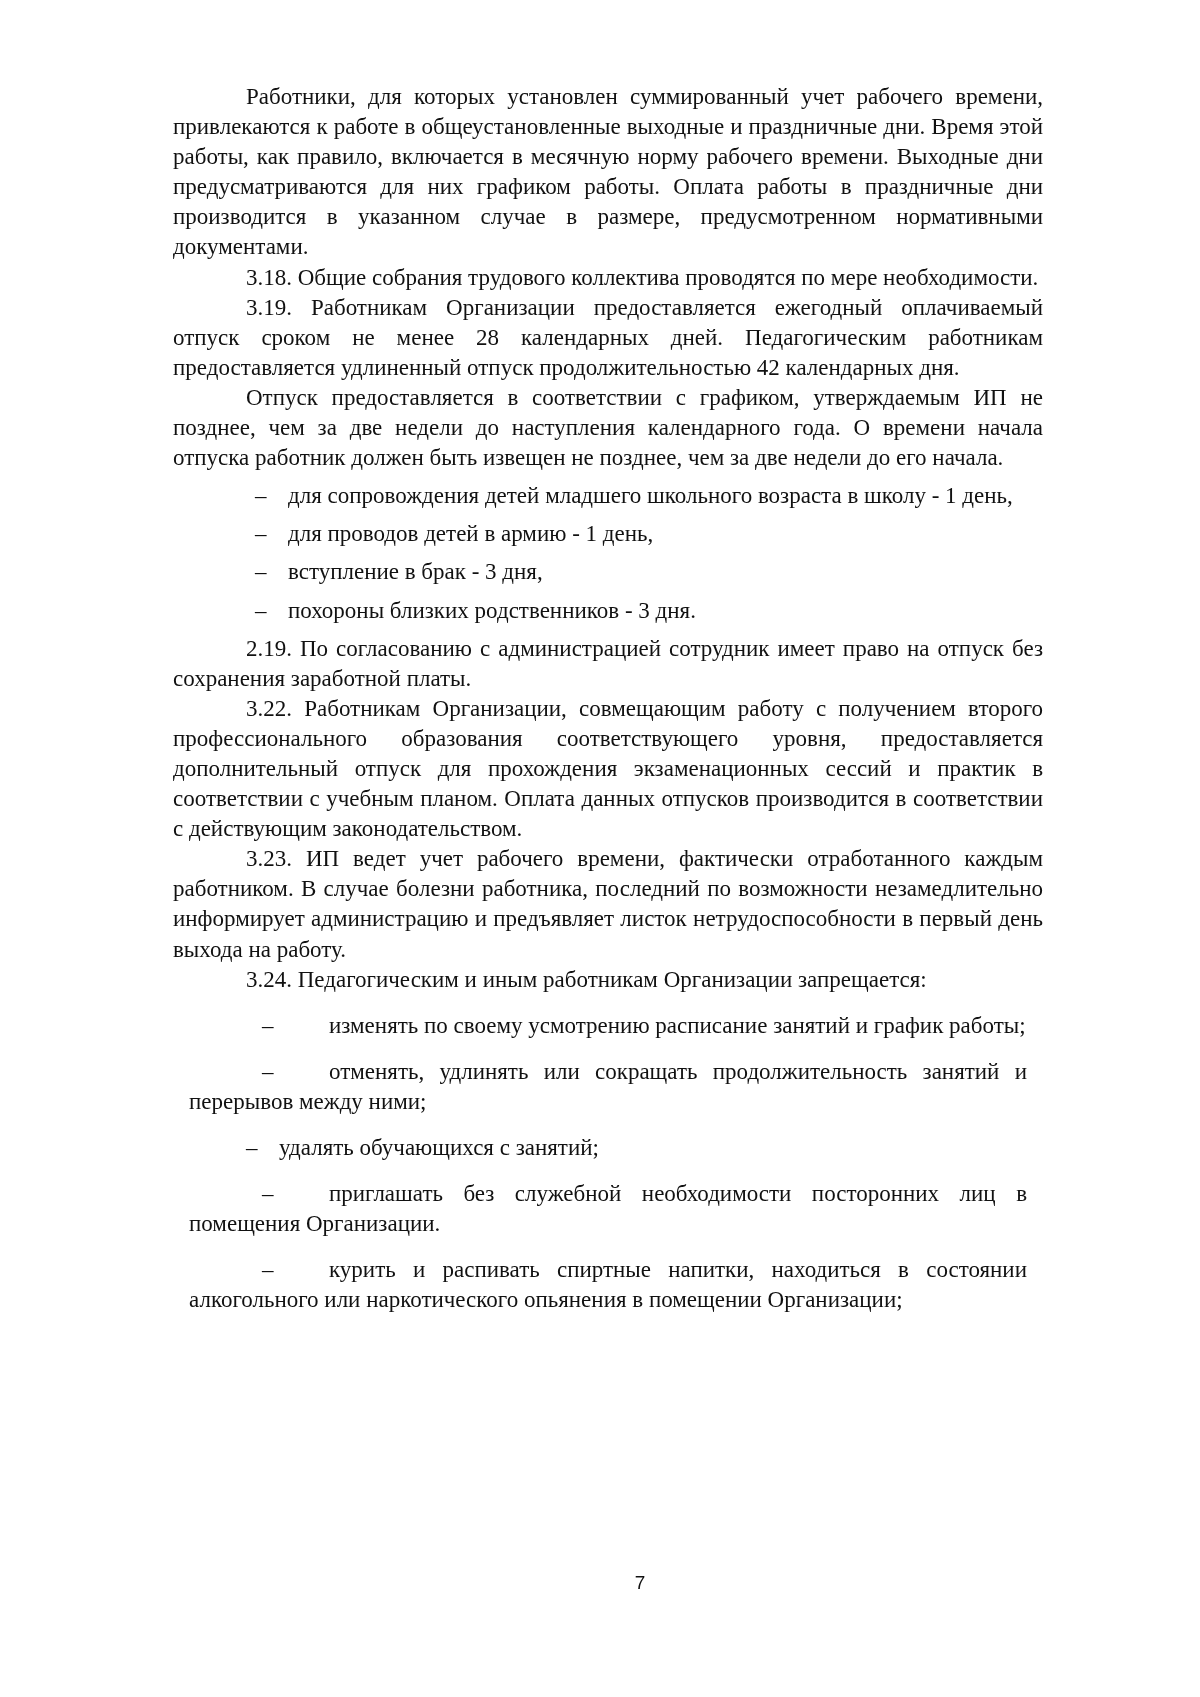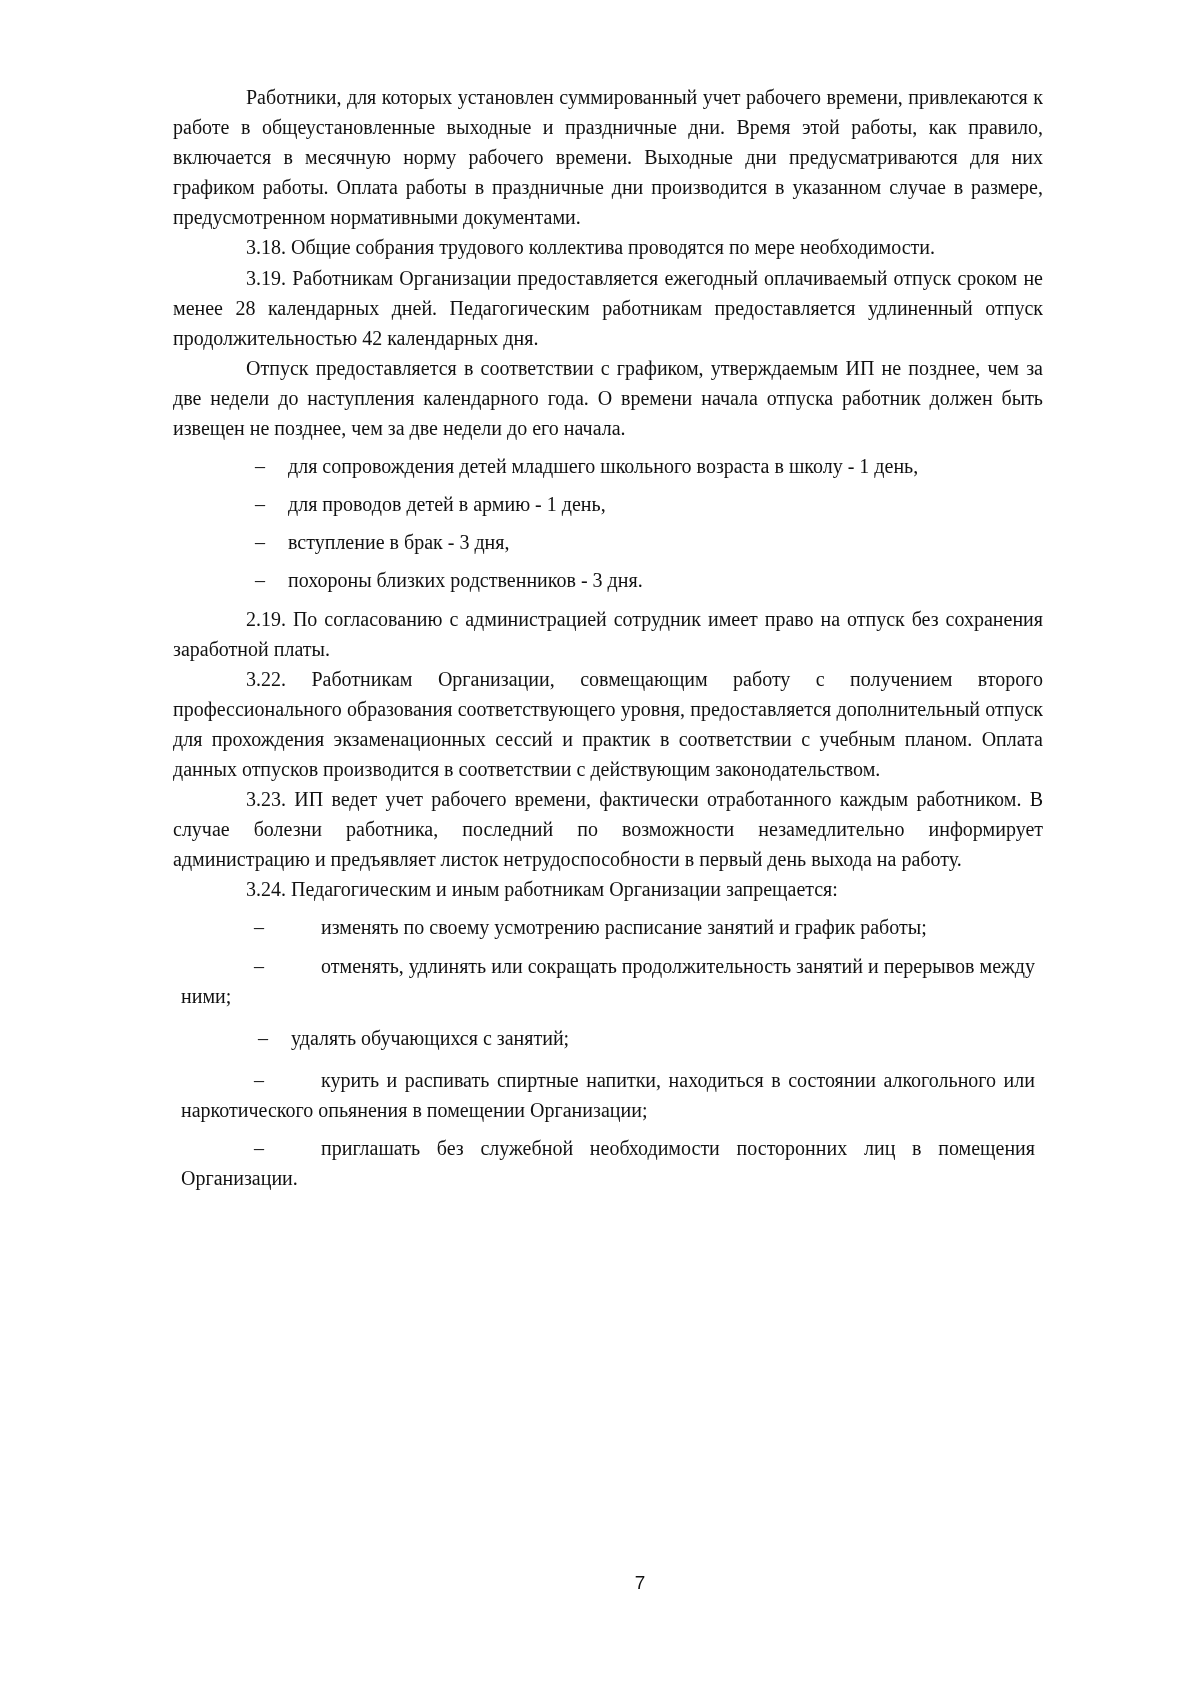--- a/index.html
+++ b/index.html
@@ -3,43 +3,43 @@
   <meta charset="utf-8">
   <style>
     html, body { margin: 0; padding: 0; background: #ffffff; }
     body { width: 1200px; height: 1697px; position: relative; overflow: hidden; }
     .page {
       position: absolute;
       left: 173px;
       top: 82px;
       width: 870px;
       font-family: "Liberation Serif", serif;
-      font-size: 20px;
+      font-size: 23px;
       line-height: 30.1px;
       color: #111111;
     }
     .p { margin: 0; text-align: justify; text-align-last: left; }
     .ind { text-indent: 73px; }
     .dash-item {
       margin: 8px;
       padding-left: 107px;
       text-indent: -33px;
       text-align: justify;
       text-align-last: left;
     }
     .dash-wide {
-      margin: 8px;
+      margin: 16px;
       text-indent: 73px;
       text-align: justify;
       text-align-last: left;
     }
     .dash-wide .dash-mark { display: inline-block; width: 67px; text-indent: 0; }
     .dash-item .dash-mark { display: inline-block; width: 33px; text-indent: 0; }
     .dash-short {
-      margin: 12px;
+      margin: 0;
       padding-left: 73px;
     }
     .dash-short .dash-mark { display: inline-block; width: 33px; }
     .page-number {
       position: absolute;
       top: 1572px;
       left: 0;
       width: 1280px;
       text-align: center;
       font-family: "Liberation Sans", sans-serif;
@@ -65,18 +65,18 @@
 
   <p class="p ind">2.19. По согласованию с администрацией сотрудник имеет право на отпуск без сохранения заработной платы.</p>
   <p class="p ind">3.22. Работникам Организации, совмещающим работу с получением второго профессионального образования соответствующего уровня, предоставляется дополнительный отпуск для прохождения экзаменационных сессий и практик в соответствии с учебным планом. Оплата данных отпусков производится в соответствии с действующим законодательством.</p>
   <p class="p ind">3.23. ИП ведет учет рабочего времени, фактически отработанного каждым работником. В случае болезни работника, последний по возможности незамедлительно информирует администрацию и предъявляет листок нетрудоспособности в первый день выхода на работу.</p>
   <p class="p ind">3.24. Педагогическим и иным работникам Организации запрещается:</p>
 
   <div>
     <p class="dash-wide"><span class="dash-mark">–</span><span>изменять по своему усмотрению расписание занятий и график работы;</span></p>
     <p class="dash-wide"><span class="dash-mark">–</span><span>отменять, удлинять или сокращать продолжительность занятий и перерывов между ними;</span></p>
     <p class="dash-short"><span class="dash-mark">–</span><span>удалять обучающихся с занятий;</span></p>
+    <p class="dash-wide"><span class="dash-mark">–</span><span>приглашать без служебной необходимости посторонних лиц в помещения Организации.</span></p>
     <p class="dash-wide"><span class="dash-mark">–</span><span>курить и распивать спиртные напитки, находиться в состоянии алкогольного или наркотического опьянения в помещении Организации;</span></p>
-    <p class="dash-wide"><span class="dash-mark">–</span><span>приглашать без служебной необходимости посторонних лиц в помещения Организации.</span></p>
   </div>
 </div>
 
 <div class="page-number">7</div>
 
 </body></html>

